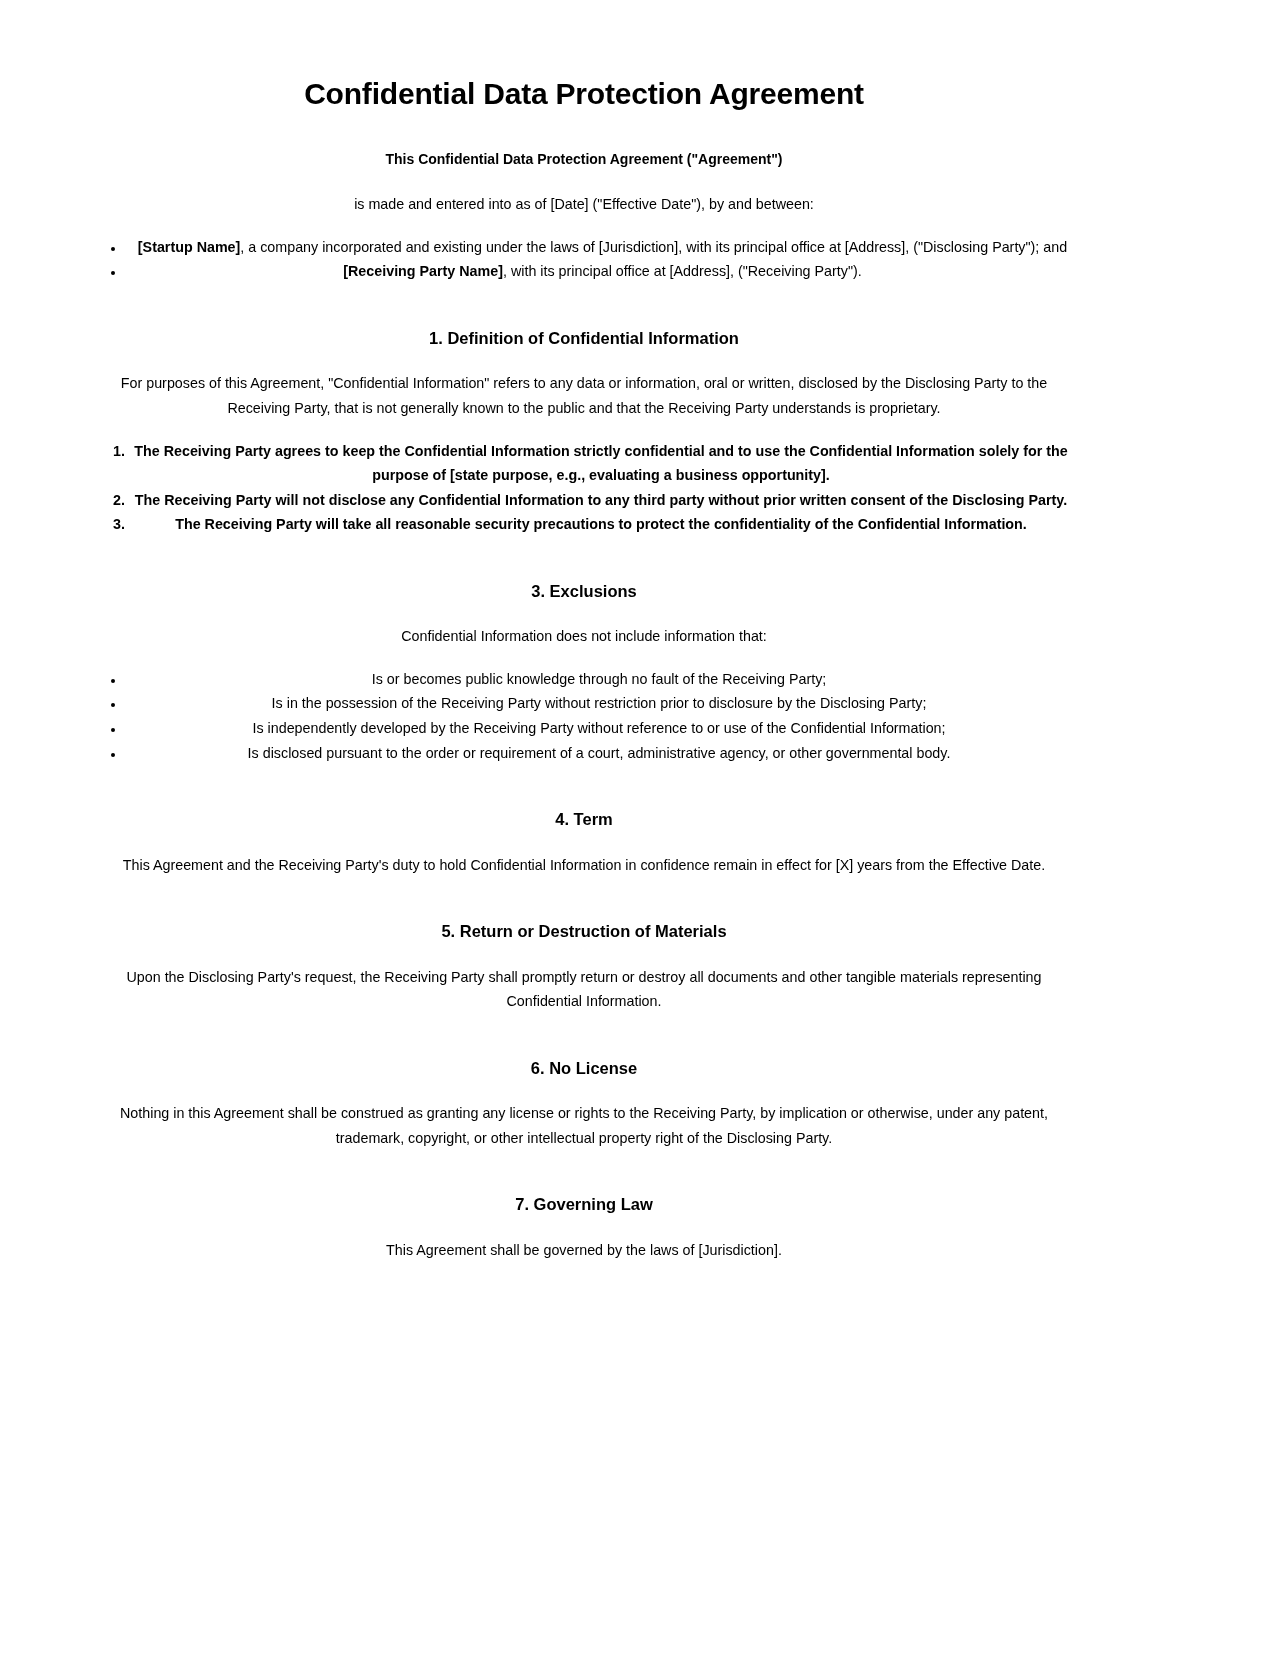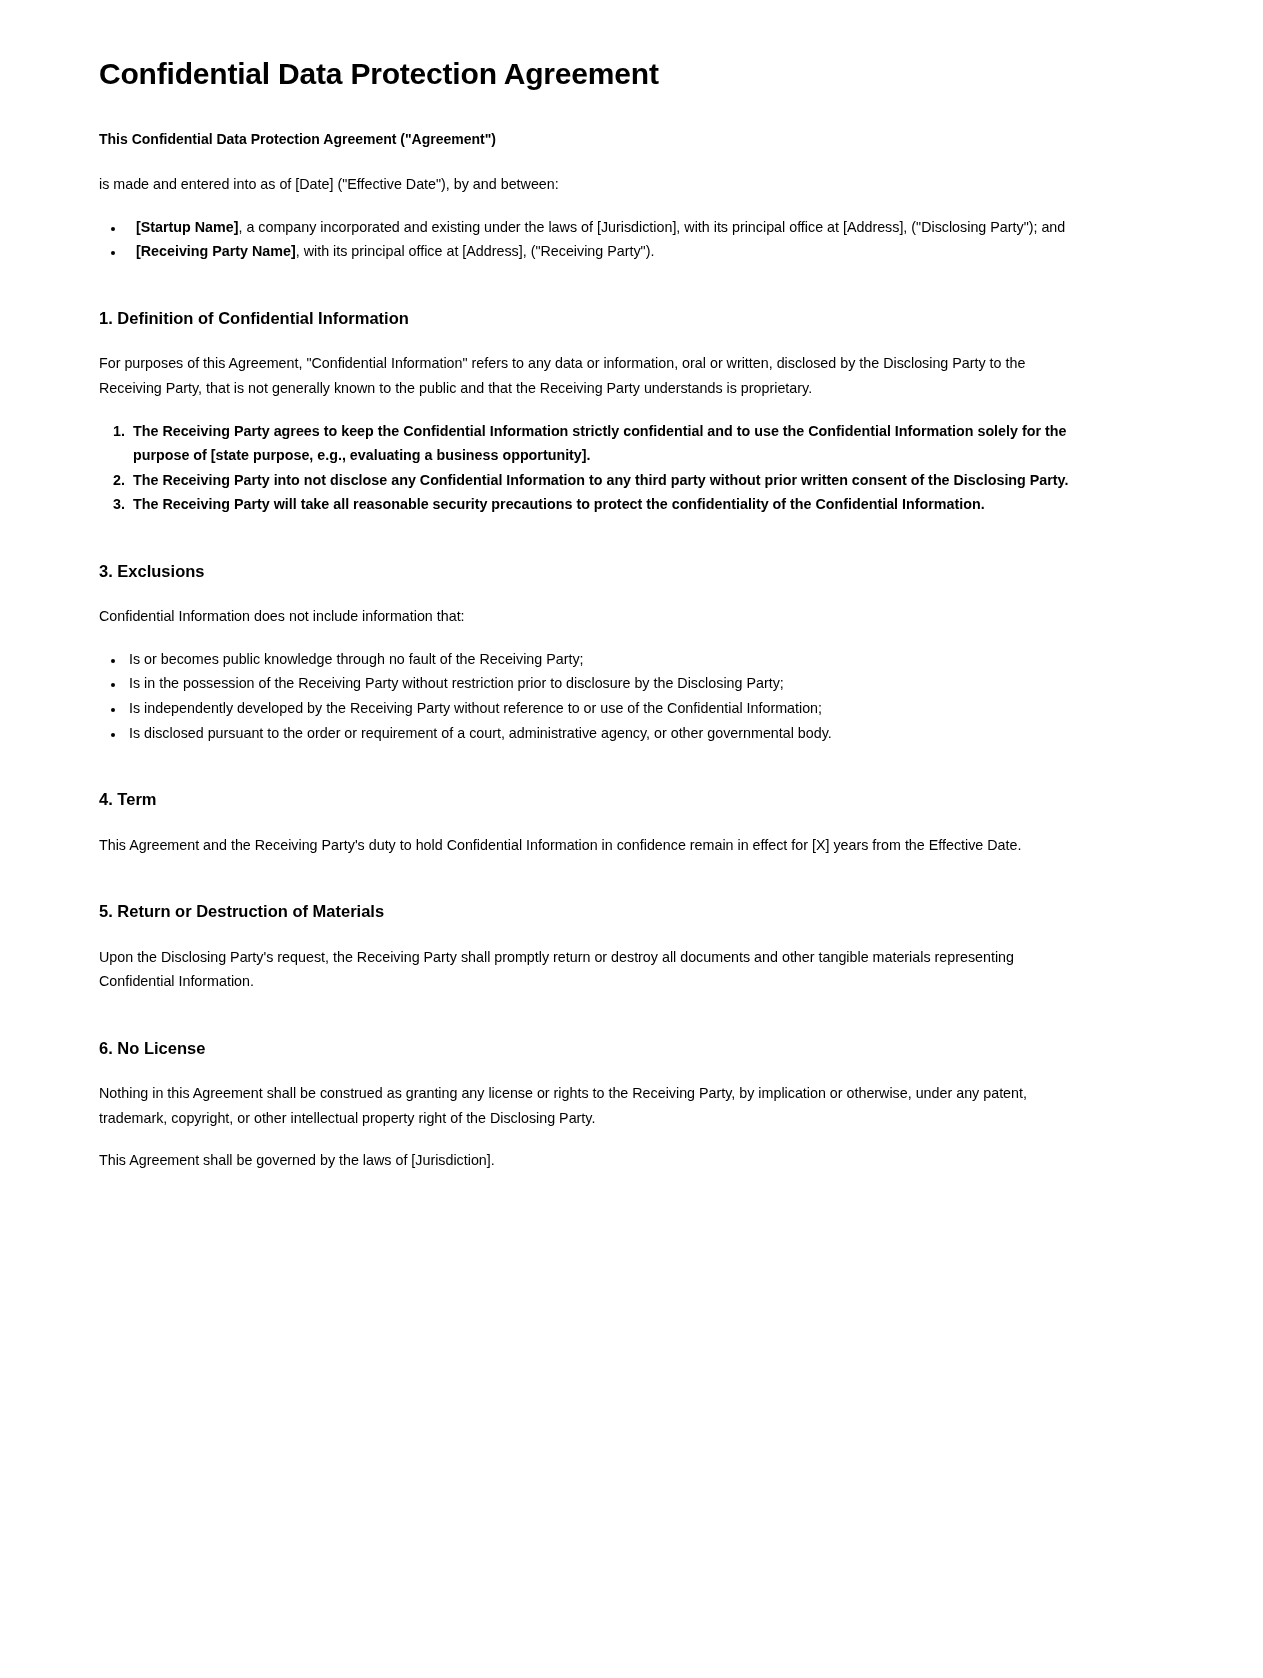--- a/index.html
+++ b/index.html
@@ -16,22 +16,23 @@
     width: 1263px;
     min-height: 1678px;
     margin: 0 auto;
     background: #ffffff;
     box-sizing: border-box;
     position: relative;
   }
   .content {
     position: absolute;
     left: 99px;
-    top: 56px;
+    top: 76px;
     width: 970px;
+    text-align: center;
   }
   h1.doc-title {
     font-size: 30px;
     font-weight: bold;
     line-height: 1.2;
     margin: 0 0 38px 0;
     letter-spacing: -0.2px;
     color: #000;
   }
   h2.doc-subtitle {
@@ -103,21 +104,21 @@
       <li>
         <strong>[Receiving Party Name]</strong><span>, with its principal office at [Address], ("Receiving Party").</span>
       </li>
     </ul>
 
     <h3 class="section-heading">1. Definition of Confidential Information</h3>
     <p class="body-text">For purposes of this Agreement, "Confidential Information" refers to any data or information, oral or written, disclosed by the Disclosing Party to the Receiving Party, that is not generally known to the public and that the Receiving Party understands is proprietary.</p>
 
     <ol class="doc-list">
       <li>The Receiving Party agrees to keep the Confidential Information strictly confidential and to use the Confidential Information solely for the purpose of [state purpose, e.g., evaluating a business opportunity].</li>
-      <li>The Receiving Party into not disclose any Confidential Information to any third party without prior written consent of the Disclosing Party.</li>
+      <li>The Receiving Party will not disclose any Confidential Information to any third party without prior written consent of the Disclosing Party.</li>
       <li>The Receiving Party will take all reasonable security precautions to protect the confidentiality of the Confidential Information.</li>
     </ol>
 
     <h3 class="section-heading">3. Exclusions</h3>
     <p class="body-text">Confidential Information does not include information that:</p>
     <ul class="doc-list">
       <li>Is or becomes public knowledge through no fault of the Receiving Party;</li>
       <li>Is in the possession of the Receiving Party without restriction prior to disclosure by the Disclosing Party;</li>
       <li>Is independently developed by the Receiving Party without reference to or use of the Confidential Information;</li>
       <li>Is disclosed pursuant to the order or requirement of a court, administrative agency, or other governmental body.</li>
@@ -125,16 +126,17 @@
 
     <h3 class="section-heading">4. Term</h3>
     <p class="body-text">This Agreement and the Receiving Party's duty to hold Confidential Information in confidence remain in effect for [X] years from the Effective Date.</p>
 
     <h3 class="section-heading">5. Return or Destruction of Materials</h3>
     <p class="body-text">Upon the Disclosing Party's request, the Receiving Party shall promptly return or destroy all documents and other tangible materials representing Confidential Information.</p>
 
     <h3 class="section-heading">6. No License</h3>
     <p class="body-text">Nothing in this Agreement shall be construed as granting any license or rights to the Receiving Party, by implication or otherwise, under any patent, trademark, copyright, or other intellectual property right of the Disclosing Party.</p>
 
+    <h3 class="section-heading">7. Governing Law</h3>
     <p class="body-text">This Agreement shall be governed by the laws of [Jurisdiction].</p>
 
   </div>
 </div>
 
 </body></html>

